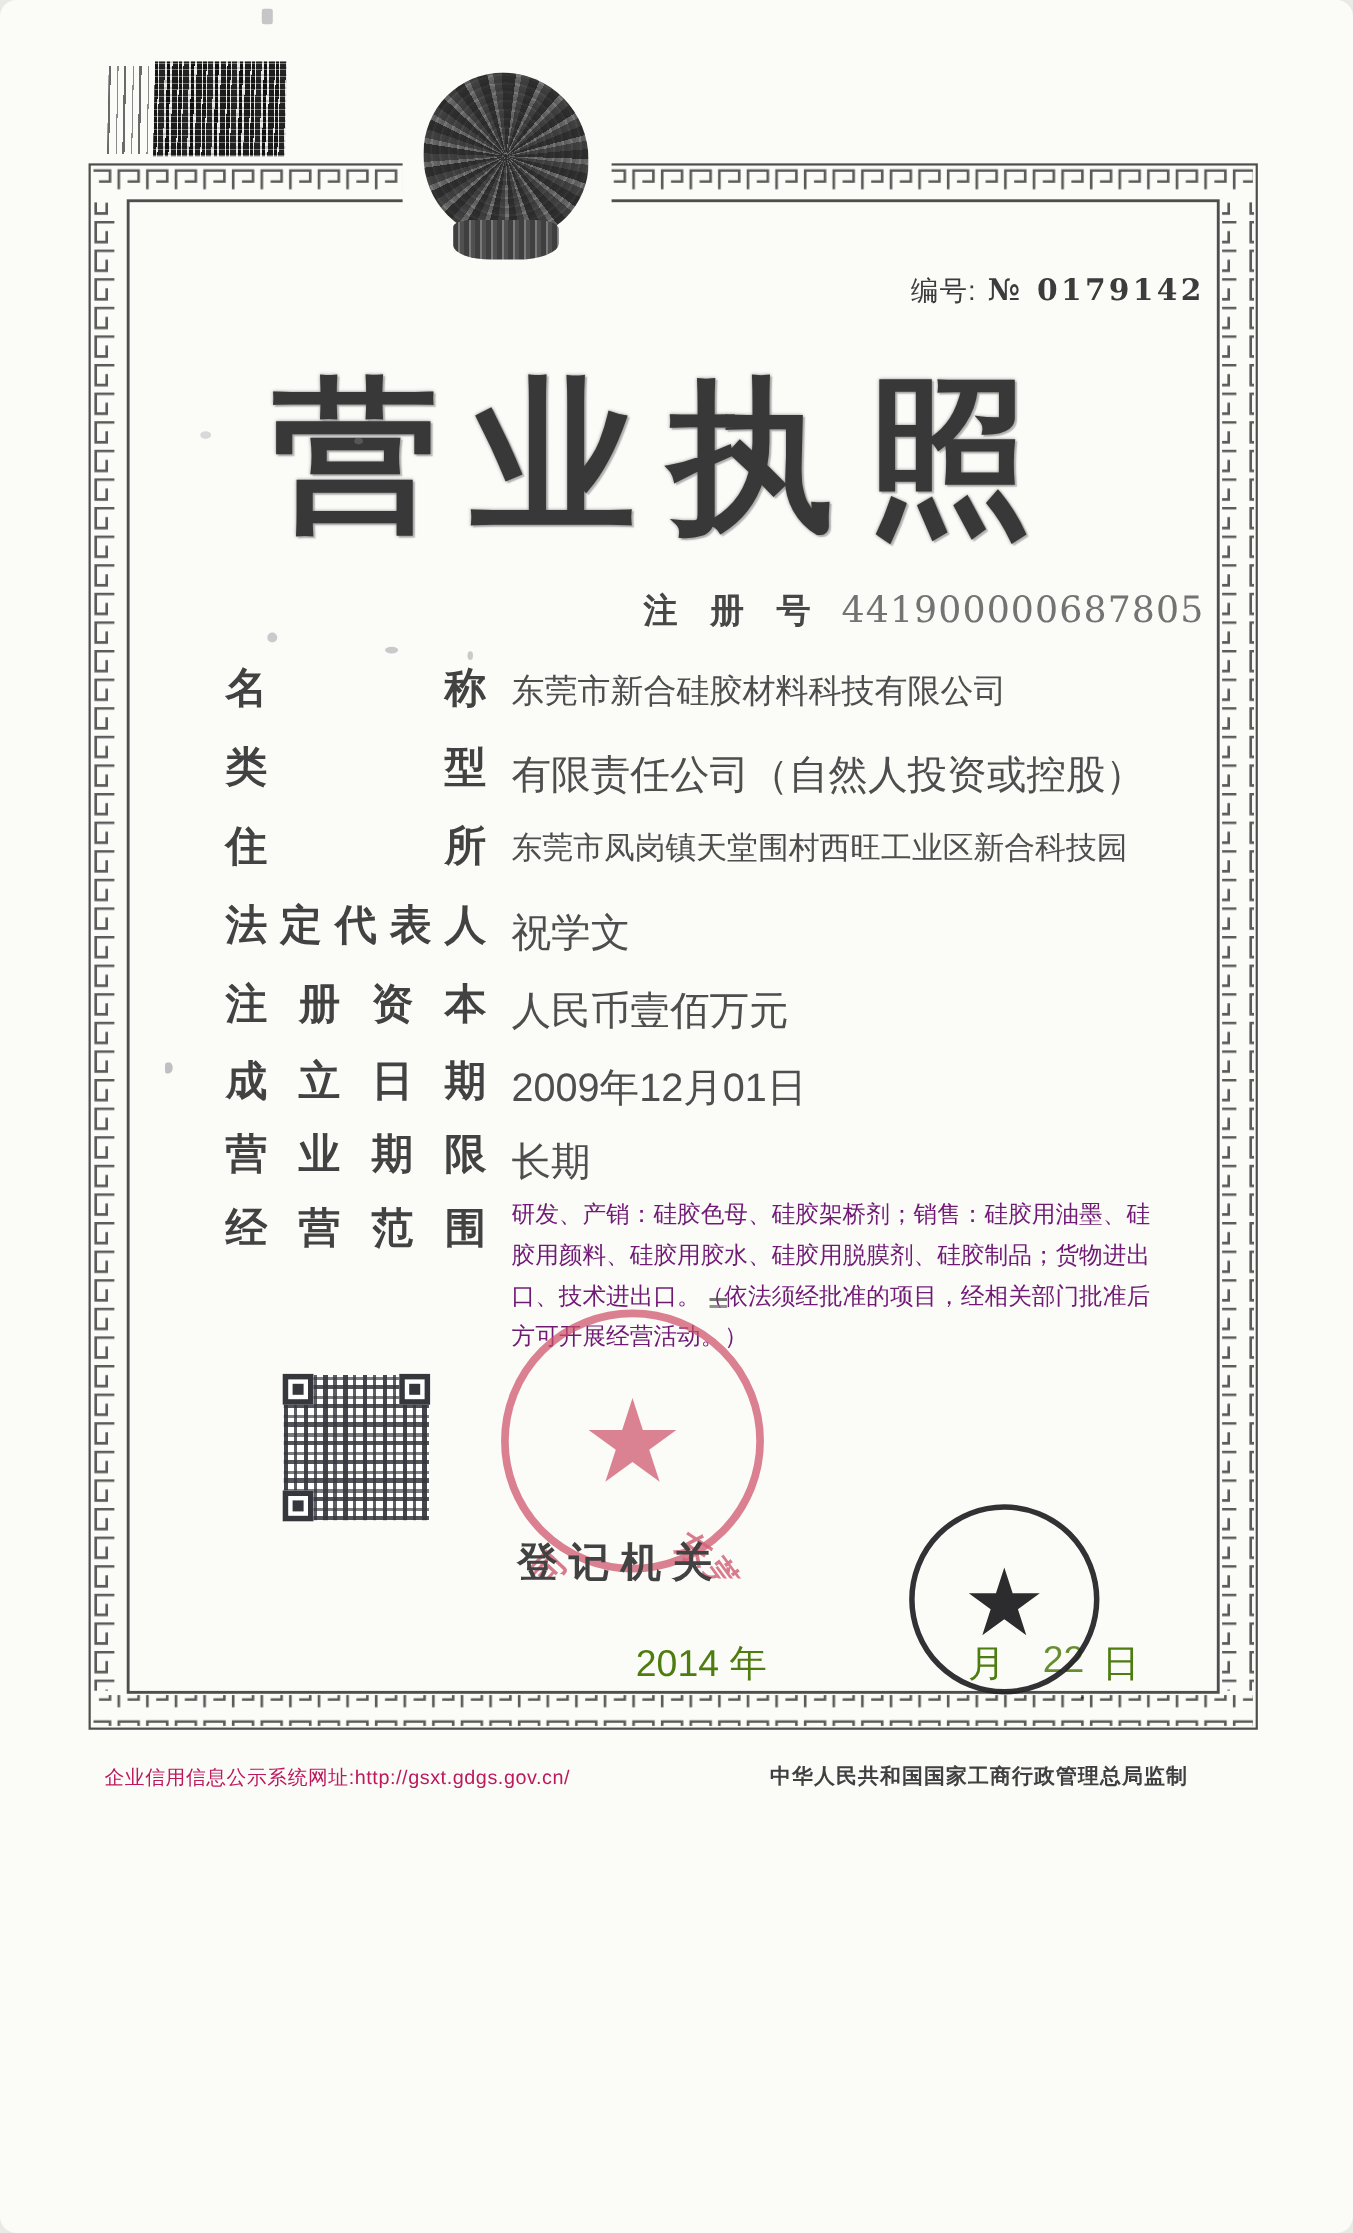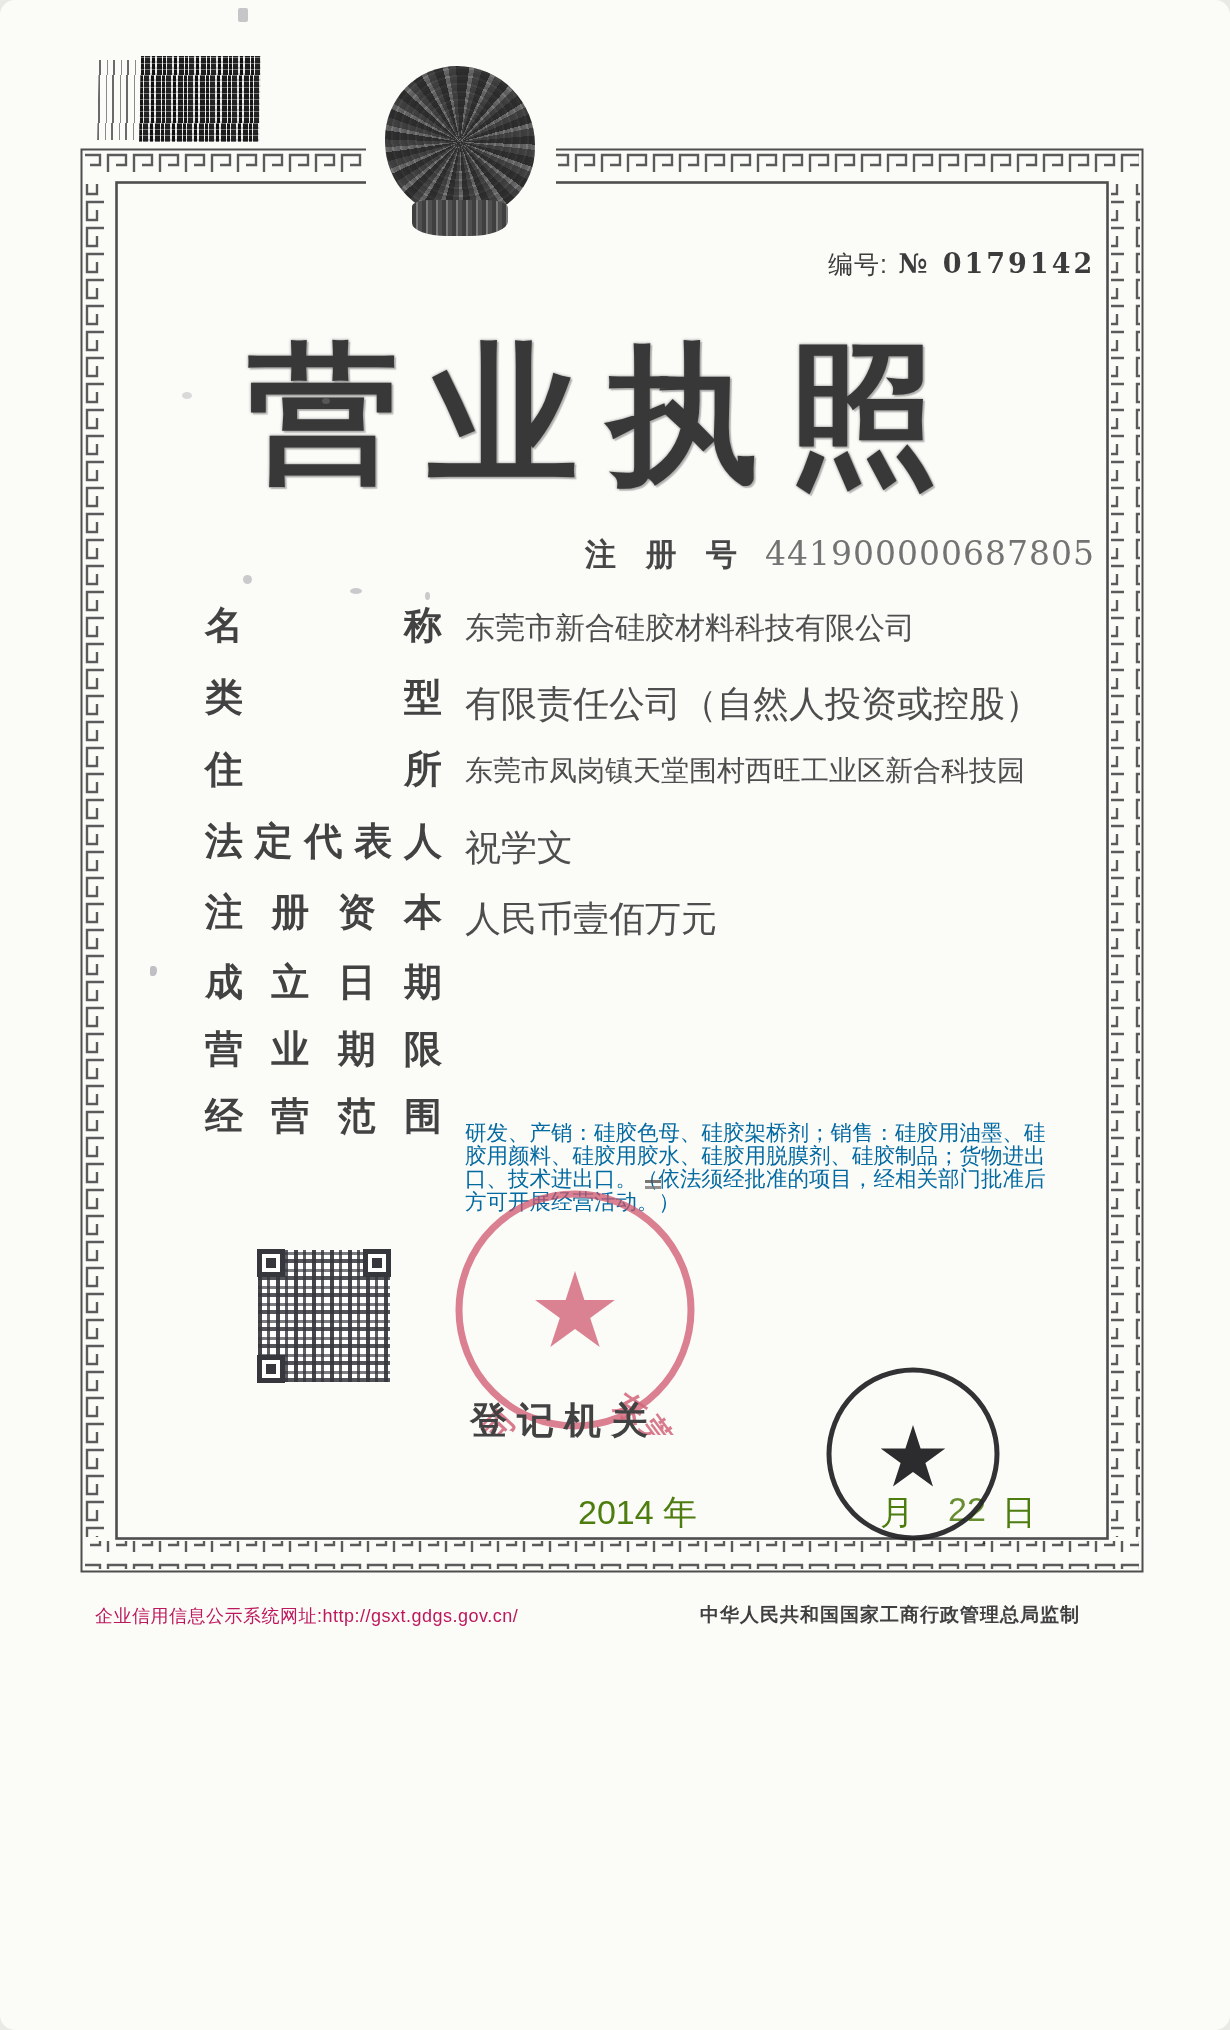--- a/index.html
+++ b/index.html
@@ -41,21 +41,21 @@
 
   
   .regline{left:585px;top:534px;display:flex;align-items:baseline;white-space:nowrap;}
   .reglabel{display:flex;justify-content:space-between;width:152px;font-size:31px;font-weight:600;color:#474747;}
   .regno{margin-left:28px;font-family:"DejaVu Serif",serif;font-size:33px;color:#737373;letter-spacing:1px;}
 
   
   .flabel{left:205px;width:237px;display:flex;justify-content:space-between;
     font-size:38px;font-weight:600;color:#424242;}
   .fvalue{left:465px;width:610px;font-size:36px;color:#4e4e4e;white-space:nowrap;}
-  .scope{white-space:normal;font-size:21.5px;line-height:23px;width:600px;color:#0369a1;font-weight:500;margin-top:36px;}
+  .scope{white-space:normal;font-size:21.5px;line-height:37px;width:600px;color:#701a75;font-weight:500;}
   .smudge{left:645px;top:1180px;width:16px;height:12px;
     background:linear-gradient(#555 0 3px,transparent 3px 6px,#777 6px 9px,transparent 9px);opacity:.8;}
 
   
   .qr{left:258px;top:1250px;width:132px;height:132px;background:#fff;
     background-image:
       repeating-linear-gradient(90deg, rgba(52,54,60,.92) 0 4px, transparent 4px 9px, rgba(52,54,60,.8) 9px 12px, transparent 12px 18px),
       repeating-linear-gradient(0deg, rgba(52,54,60,.85) 0 4px, rgba(255,255,255,.9) 4px 8px, rgba(52,54,60,.65) 8px 11px, rgba(255,255,255,.95) 11px 17px);}
   .finder{position:absolute;width:28px;height:28px;border:5px solid #35373d;background:#fff;box-sizing:border-box;}
   .finder::after{content:"";position:absolute;left:4px;top:4px;width:10px;height:10px;background:#35373d;}
@@ -163,27 +163,29 @@
       <span>本</span>
     </div>
   <div class="abs fvalue" style="top:895px">人民币壹佰万元</div>
 
   <div class="abs flabel" style="top:957px">
       <span>成</span>
       <span>立</span>
       <span>日</span>
       <span>期</span>
     </div>
+  <div class="abs fvalue" style="top:965px">2009年12月01日</div>
 
   <div class="abs flabel" style="top:1024px">
       <span>营</span>
       <span>业</span>
       <span>期</span>
       <span>限</span>
     </div>
+  <div class="abs fvalue" style="top:1032px">长期</div>
 
   <div class="abs flabel" style="top:1091px">
       <span>经</span>
       <span>营</span>
       <span>范</span>
       <span>围</span>
     </div>
   <div class="abs fvalue scope" style="top:1086px">研发、产销：硅胶色母、硅胶架桥剂；销售：硅胶用油墨、硅胶用颜料、硅胶用胶水、硅胶用脱膜剂、硅胶制品；货物进出口、技术进出口。（依法须经批准的项目，经相关部门批准后方可开展经营活动。）</div>
   <div class="abs smudge"></div>
 

